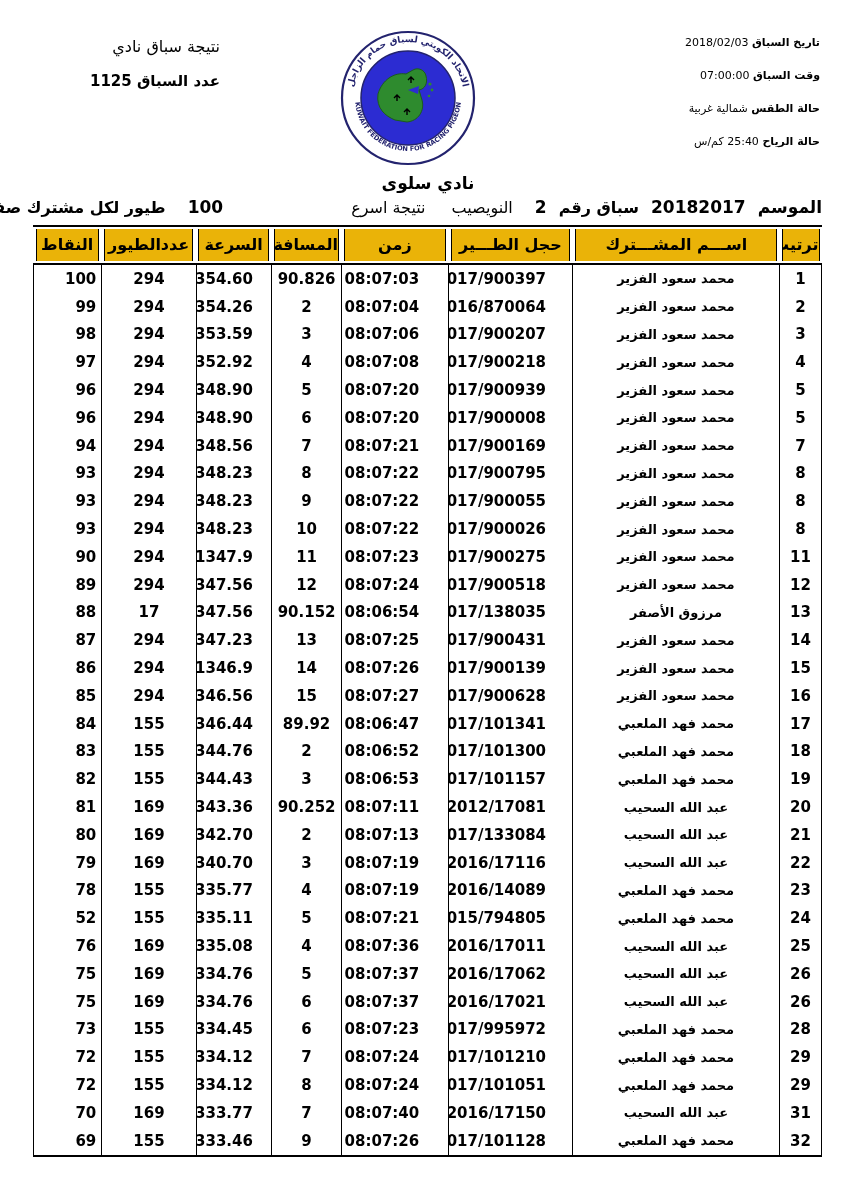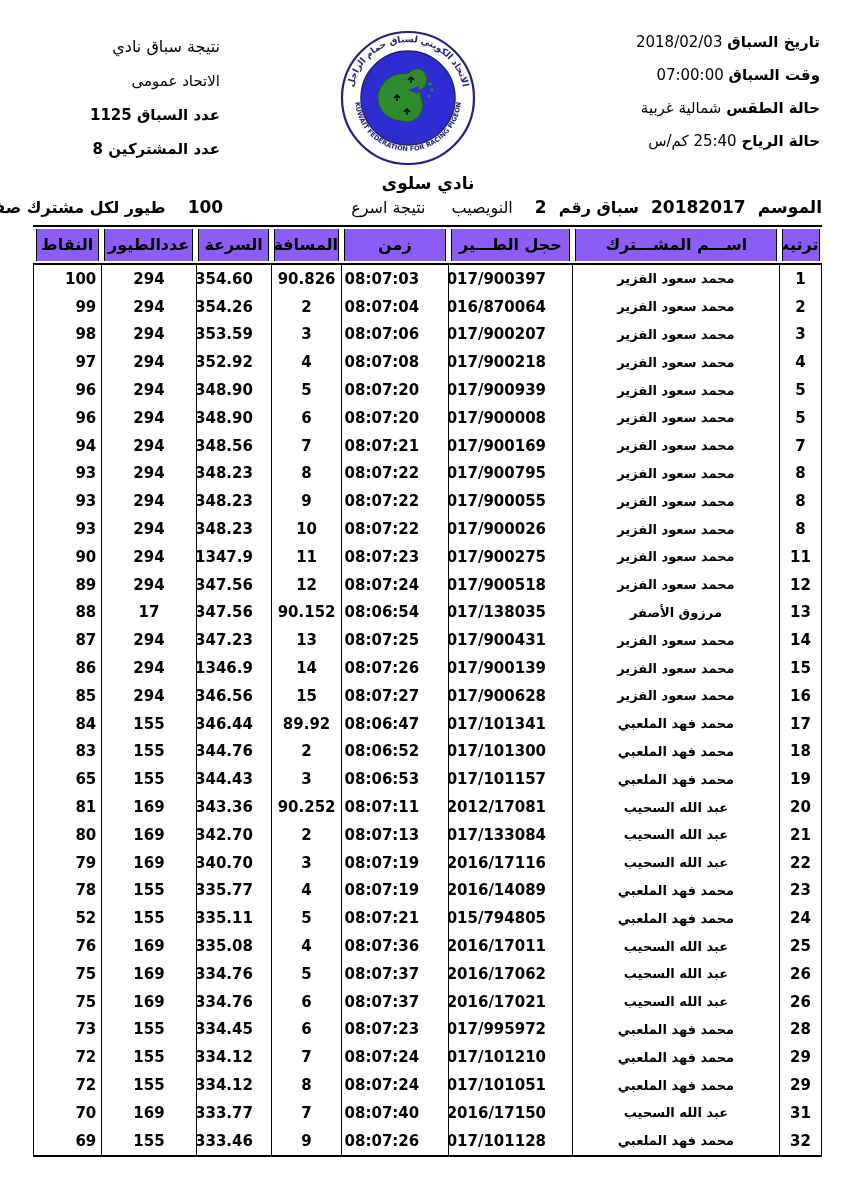--- a/index.html
+++ b/index.html
@@ -2,21 +2,21 @@
 <html lang="ar"><head>
 <meta charset="utf-8">
 <style>
   html,body{margin:0;padding:0;background:#ffffff;}
   .page{
     width:848px;height:1200px;background:#fff;position:relative;
     font-family:"DejaVu Sans",sans-serif;direction:rtl;color:#000;overflow:hidden;
   }
   
   .top{display:flex;align-items:flex-start;padding:26px 28px 0 60px;}
-  .info-right{width:225px;text-align:right;font-size:15px;line-height:33px;}
+  .info-right{width:225px;text-align:right;font-size:11px;line-height:33px;}
   .info-right b{font-weight:700;}
   .logo-box{flex:1;display:flex;justify-content:center;padding-top:2px;}
   .info-left{width:160px;text-align:right;font-size:15px;line-height:34px;padding-top:4px;}
   .info-left .t1{font-weight:400;font-size:16px;}
   .info-left .t2{font-weight:400;}
   .info-left .t3,.info-left .t4{font-weight:700;}
   
   .club-line{text-align:center;font-weight:700;font-size:17px;margin-top:5px;margin-left:8px;}
   .info-row{display:flex;align-items:baseline;padding:4px 26px 6px 40px;font-size:16px;white-space:nowrap;}
   .info-row .it{margin-left:12px;}
@@ -25,21 +25,21 @@
   .info-row .big{font-size:17px;font-weight:700;}
   .gap-sm{margin-left:22px !important;}
   .gap-md{margin-left:26px !important;}
   .gap-lg{margin-left:128px !important;}
   
   .table-wrap{margin:2px 26px 0 33px;}
   table{border-collapse:collapse;table-layout:fixed;width:789px;direction:rtl;}
   .head-t{border-top:2.5px solid #000;border-bottom:1.5px solid #000;background:#fff;}
   .head-t th{padding:0;height:36px;font-size:16px;font-weight:700;vertical-align:middle;}
   .head-t .hbox{
-    margin:1px 2.5px;background:#8b5cf6;border-left:1px solid #000;border-right:1px solid #000;
+    margin:1px 2.5px;background:#eab308;border-left:1px solid #000;border-right:1px solid #000;
     height:32px;line-height:32px;text-align:center;overflow:hidden;
   }
   .body-t{border:1.2px solid #000;border-bottom:2.5px solid #000;}
   .body-t td{
     border-left:1px solid #000;border-right:1px solid #000;
     height:27.8px;font-weight:700;font-size:15px;text-align:center;vertical-align:middle;
     padding:0;overflow:hidden;white-space:nowrap;
   }
   .body-t td.c1{font-size:13px;}                      
   .body-t td.c2{text-align:right;padding-left:0;padding-right:26px;} 
@@ -89,23 +89,21 @@
           <textPath href="#arcTop" startOffset="50%" text-anchor="middle">الاتحاد الكويتي لسباق حمام الزاجل</textPath>
         </text>
         <text font-size="6.6" font-weight="bold" fill="#23236e" font-family="DejaVu Sans, sans-serif">
           <textPath href="#arcBot" startOffset="50%" text-anchor="middle">KUWAIT FEDERATION FOR RACING PIGEON</textPath>
         </text>
       </svg>
     </div>
 
     <div class="info-left">
       <div class="t1">نتيجة سباق نادي</div>
-      <div class="t2">الاتحاد عمومى</div>
       <div class="t3"><span>عدد السباق</span> <span>1125</span></div>
-      <div class="t4"><span>عدد المشتركين</span> <span>8</span></div>
     </div>
   </div>
 
   <div class="club-line">نادي سلوى</div>
 
   <div class="info-row">
     <span class="it big">الموسم</span>
     <span class="it big">20182017</span>
     <span class="it b">سباق رقم</span>
     <span class="it big gap-sm">2</span>
@@ -350,21 +348,21 @@
             <td class="c7">83</td>
           </tr>
           <tr>
             <td class="c0">19</td>
             <td class="c1">محمد فهد الملعبي</td>
             <td class="c2">2017/101157</td>
             <td class="c3">08:06:53</td>
             <td class="c4">3</td>
             <td class="c5">1344.43</td>
             <td class="c6">155</td>
-            <td class="c7">65</td>
+            <td class="c7">82</td>
           </tr>
           <tr>
             <td class="c0">20</td>
             <td class="c1">عبد الله السحيب</td>
             <td class="c2">2012/17081</td>
             <td class="c3">08:07:11</td>
             <td class="c4">90.252</td>
             <td class="c5">1343.36</td>
             <td class="c6">169</td>
             <td class="c7">81</td>

